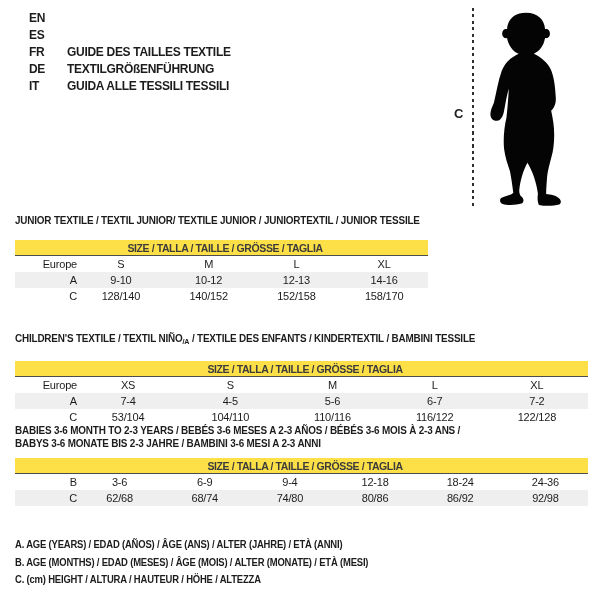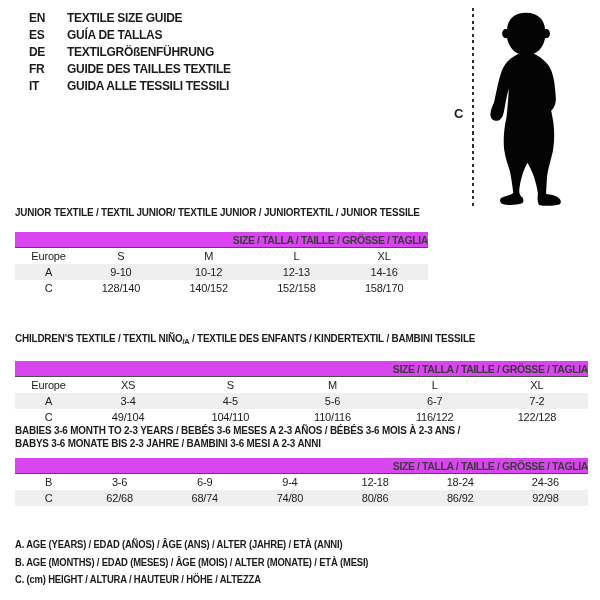--- a/index.html
+++ b/index.html
@@ -13,73 +13,71 @@
   .lang-code { width:38px; }
   
   .measure-line {
     position:absolute; left:472px; top:8px; width:2px; height:198px;
     background:repeating-linear-gradient(to bottom,#2e2e2e 0 3px,transparent 3px 6.5px);
   }
   .figure-label { position:absolute; left:454px; top:106px; font-weight:bold; font-size:13px; }
   .silhouette { position:absolute; left:482px; top:8px; }
   
   .section { position:absolute; left:15px; }
-  .sec-junior   { top:206px; width:413px; }
+  .sec-junior   { top:214px; width:413px; }
   .sec-children { top:332px; width:573px; }
   .sec-babies   { top:424px; width:573px; }
   .section-title {
     font-weight:bold; font-size:11px; letter-spacing:-0.2px; white-space:nowrap;
     transform:scaleX(0.9); transform-origin:0 0; margin-bottom:13px; line-height:13px;
   }
   .title-sub { font-size:8px; vertical-align:-2px; }
   .sec-babies .section-title { margin-bottom:8px; }
   
   table.size-table { border-collapse:collapse; table-layout:fixed; }
   .sec-junior table.size-table { width:413px; }
   .sec-children table.size-table, .sec-babies table.size-table { width:573px; }
   table.size-table th {
-    background:#d946ef; color:#3b3b3b; text-align:right; font-weight:bold;
+    background:#fde047; color:#3b3b3b; text-align:center; font-weight:bold;
     font-size:10.5px; letter-spacing:-0.4px; height:15px; padding:0 0 0 7px;
     border-bottom:1px solid #4d4d4d;
   }
   table.size-table td {
     font-size:11px; letter-spacing:-0.2px; height:16px; padding:0; text-align:center;
     vertical-align:middle;
   }
-  table.size-table td.lbl { text-align:center; padding-left:5px; }
+  table.size-table td.lbl { text-align:right; padding-left:5px; }
   col.c-label { width:62px; }
   tr.shade td { background:#efefef; }
   
   .footnotes { position:absolute; left:15px; top:536px; }
   .footnote {
     font-weight:bold; font-size:10.5px; letter-spacing:-0.2px; line-height:17.5px;
     white-space:nowrap; transform:scaleX(0.9); transform-origin:0 0;
   }
 </style>
 </head>
 <body>
 
 <div class="page">
 
   <div class="lang-list">
     <div class="lang-row">
       <span class="lang-code">EN</span>
-      <span class="lang-title">TEXTILE SIZE GUIDE</span>
     </div>
     <div class="lang-row">
       <span class="lang-code">ES</span>
-      <span class="lang-title">GUÍA DE TALLAS</span>
+    </div>
+    <div class="lang-row">
+      <span class="lang-code">FR</span>
+      <span class="lang-title">GUIDE DES TAILLES TEXTILE</span>
     </div>
     <div class="lang-row">
       <span class="lang-code">DE</span>
       <span class="lang-title">TEXTILGRÖßENFÜHRUNG</span>
-    </div>
-    <div class="lang-row">
-      <span class="lang-code">FR</span>
-      <span class="lang-title">GUIDE DES TAILLES TEXTILE</span>
     </div>
     <div class="lang-row">
       <span class="lang-code">IT</span>
       <span class="lang-title">GUIDA ALLE TESSILI TESSILI</span>
     </div>
   </div>
 
   <div class="measure-line"></div>
   <div class="figure-label">C</div>
   <svg class="silhouette" width="88" height="199" viewBox="0 0 90 200" aria-hidden="true">
@@ -186,29 +184,29 @@
         <tr>
           <td class="lbl">Europe</td>
           <td>XS</td>
           <td>S</td>
           <td>M</td>
           <td>L</td>
           <td>XL</td>
         </tr>
         <tr class="shade">
           <td class="lbl">A</td>
-          <td>3-4</td>
+          <td>7-4</td>
           <td>4-5</td>
           <td>5-6</td>
           <td>6-7</td>
           <td>7-2</td>
         </tr>
         <tr>
           <td class="lbl">C</td>
-          <td>49/104</td>
+          <td>53/104</td>
           <td>104/110</td>
           <td>110/116</td>
           <td>116/122</td>
           <td>122/128</td>
         </tr>
       </tbody>
     </table>
   </div>
 
   <div class="section sec-babies">

